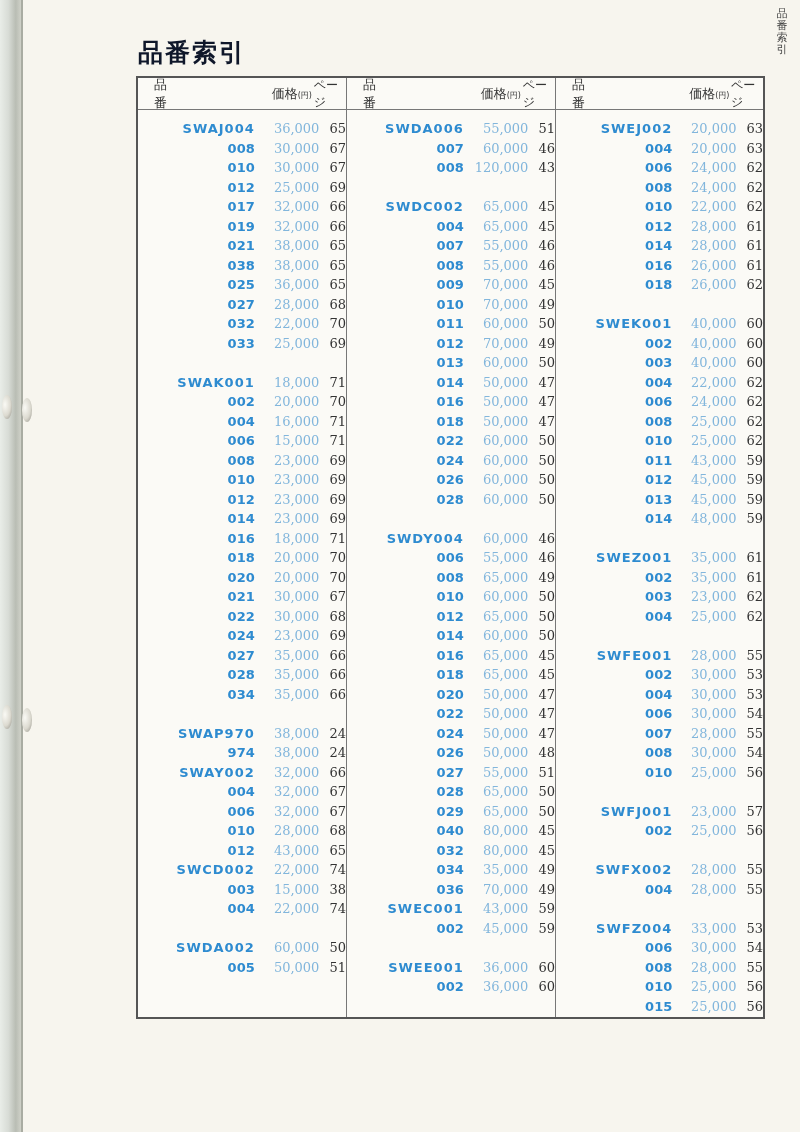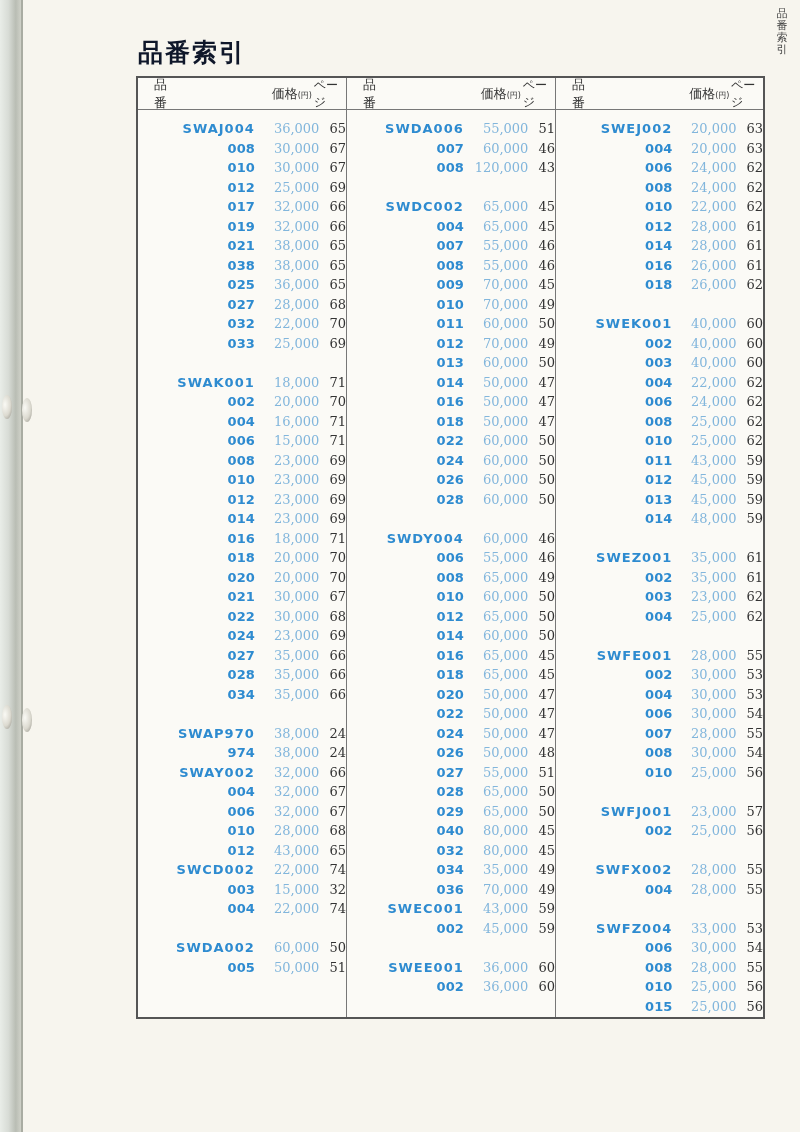--- a/index.html
+++ b/index.html
@@ -274,21 +274,21 @@
           <span class="cell-page">65</span>
         </div>
         <div class="row">
           <span class="cell-code series">SWCD002</span>
           <span class="cell-price">22,000</span>
           <span class="cell-page">74</span>
         </div>
         <div class="row">
           <span class="cell-code">003</span>
           <span class="cell-price">15,000</span>
-          <span class="cell-page">32</span>
+          <span class="cell-page">38</span>
         </div>
         <div class="row">
           <span class="cell-code">004</span>
           <span class="cell-price">22,000</span>
           <span class="cell-page">74</span>
         </div>
         <div class="row gap"></div>
         <div class="row">
           <span class="cell-code series">SWDA002</span>
           <span class="cell-price">60,000</span>

